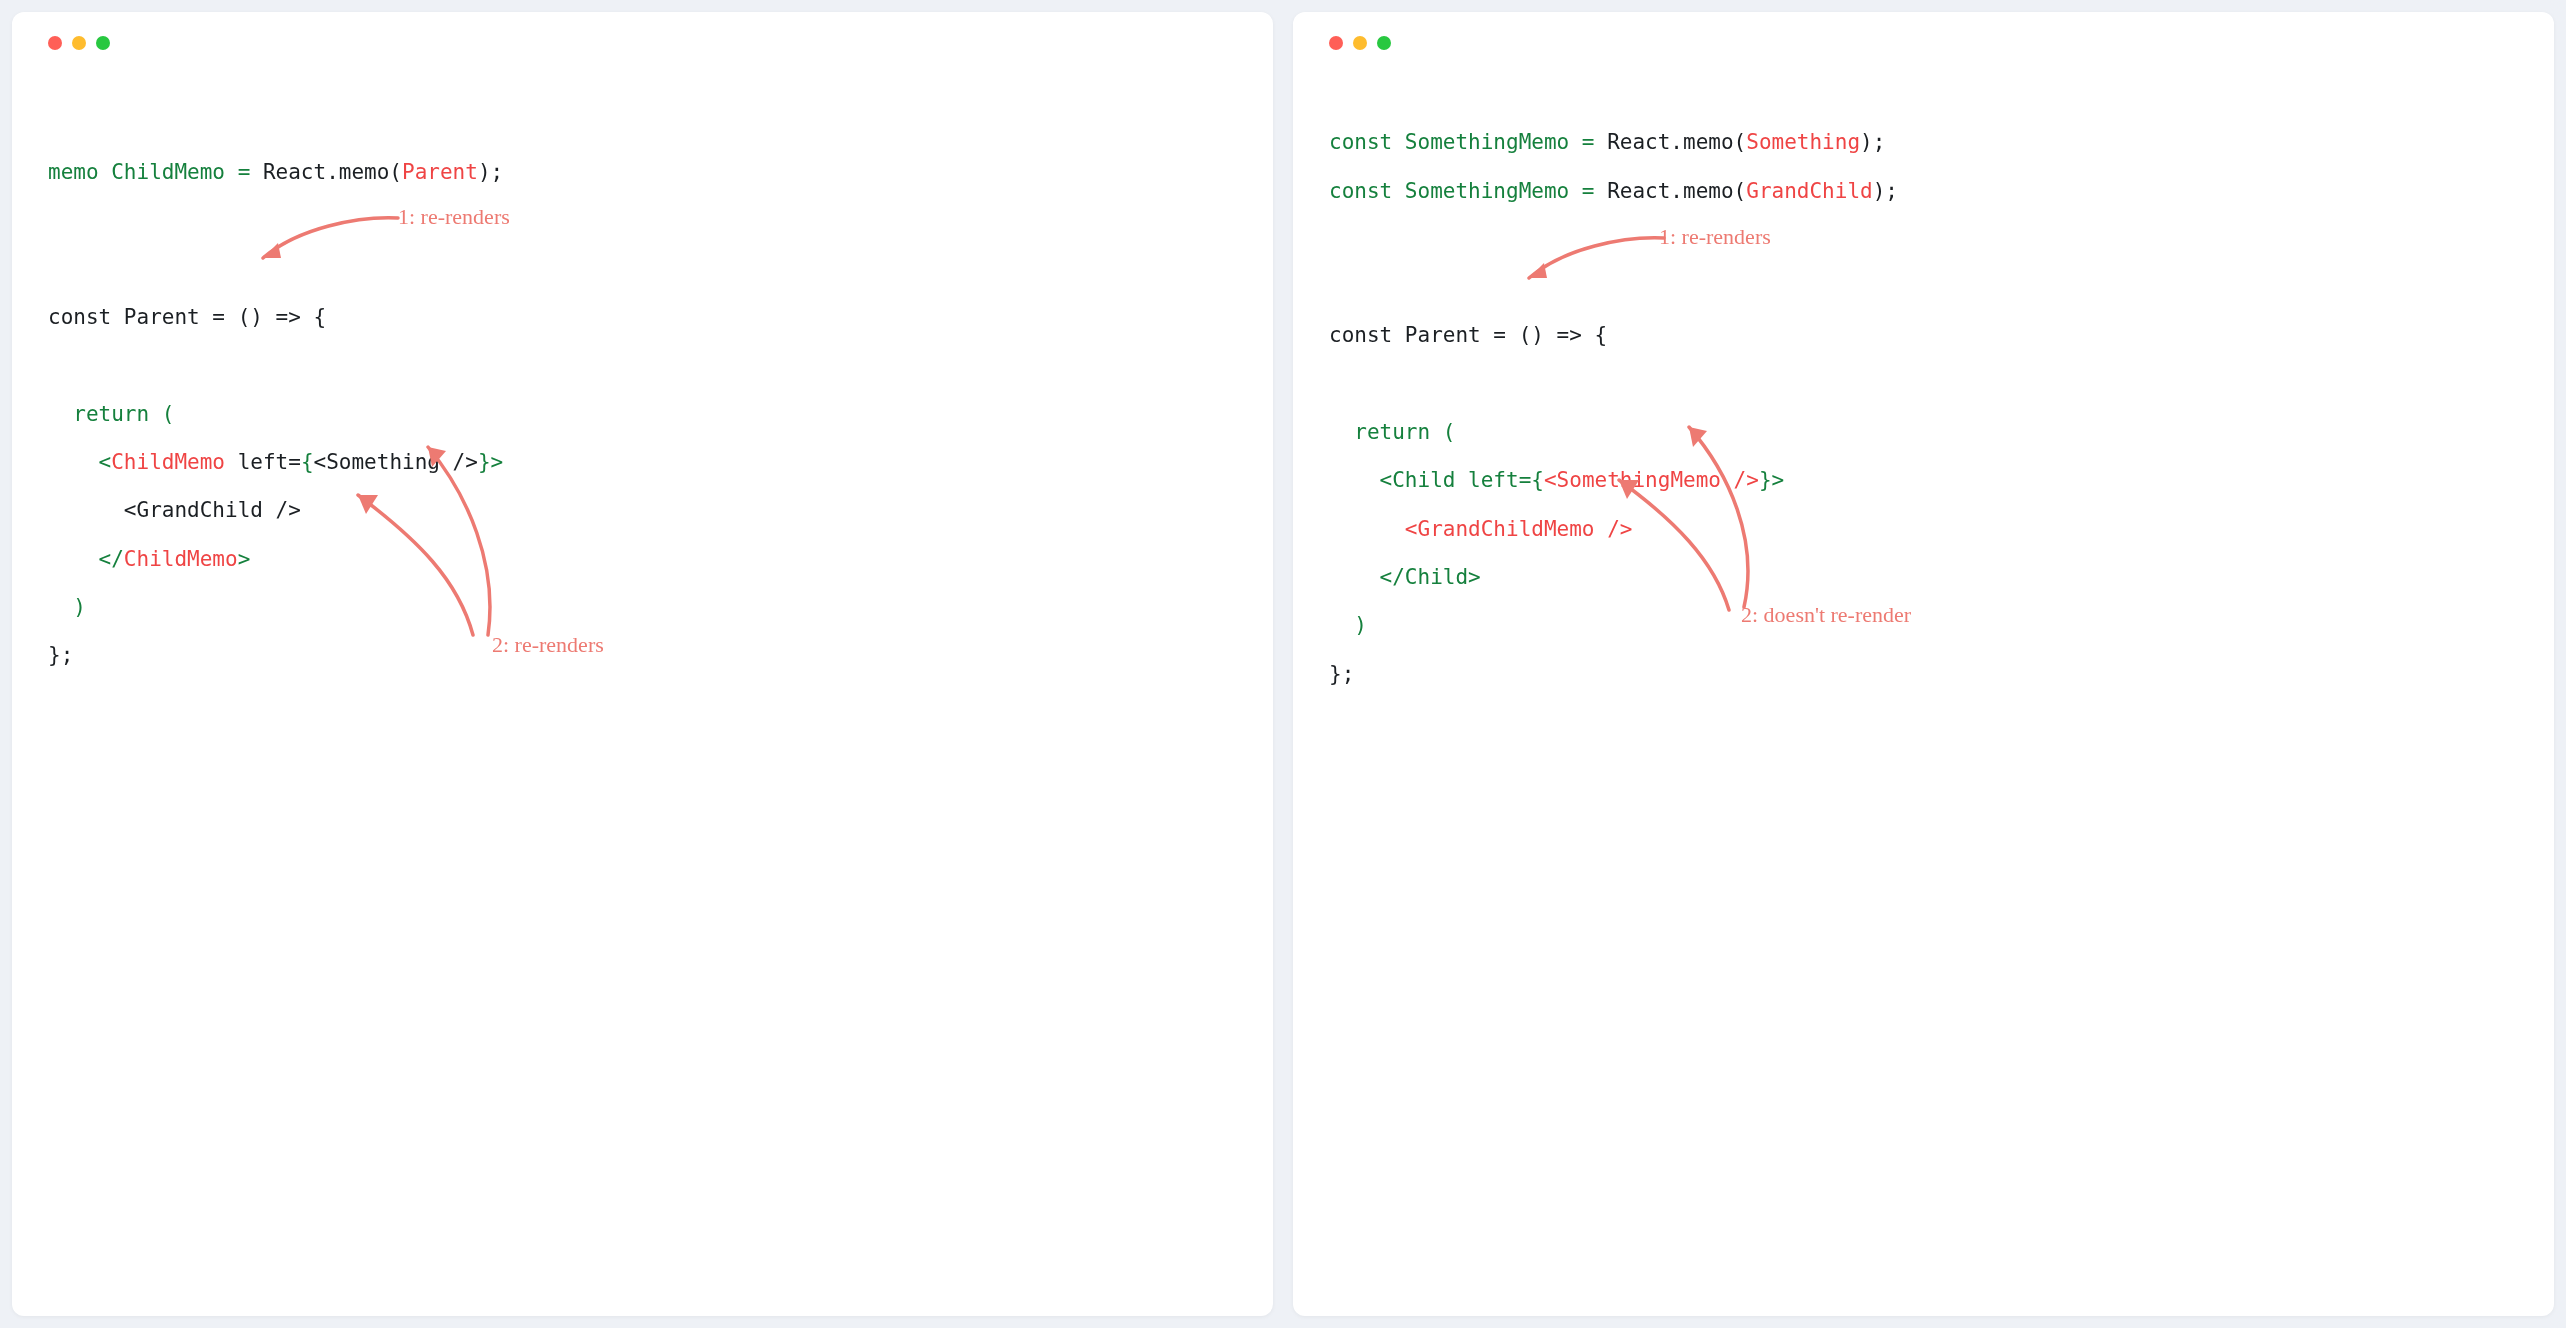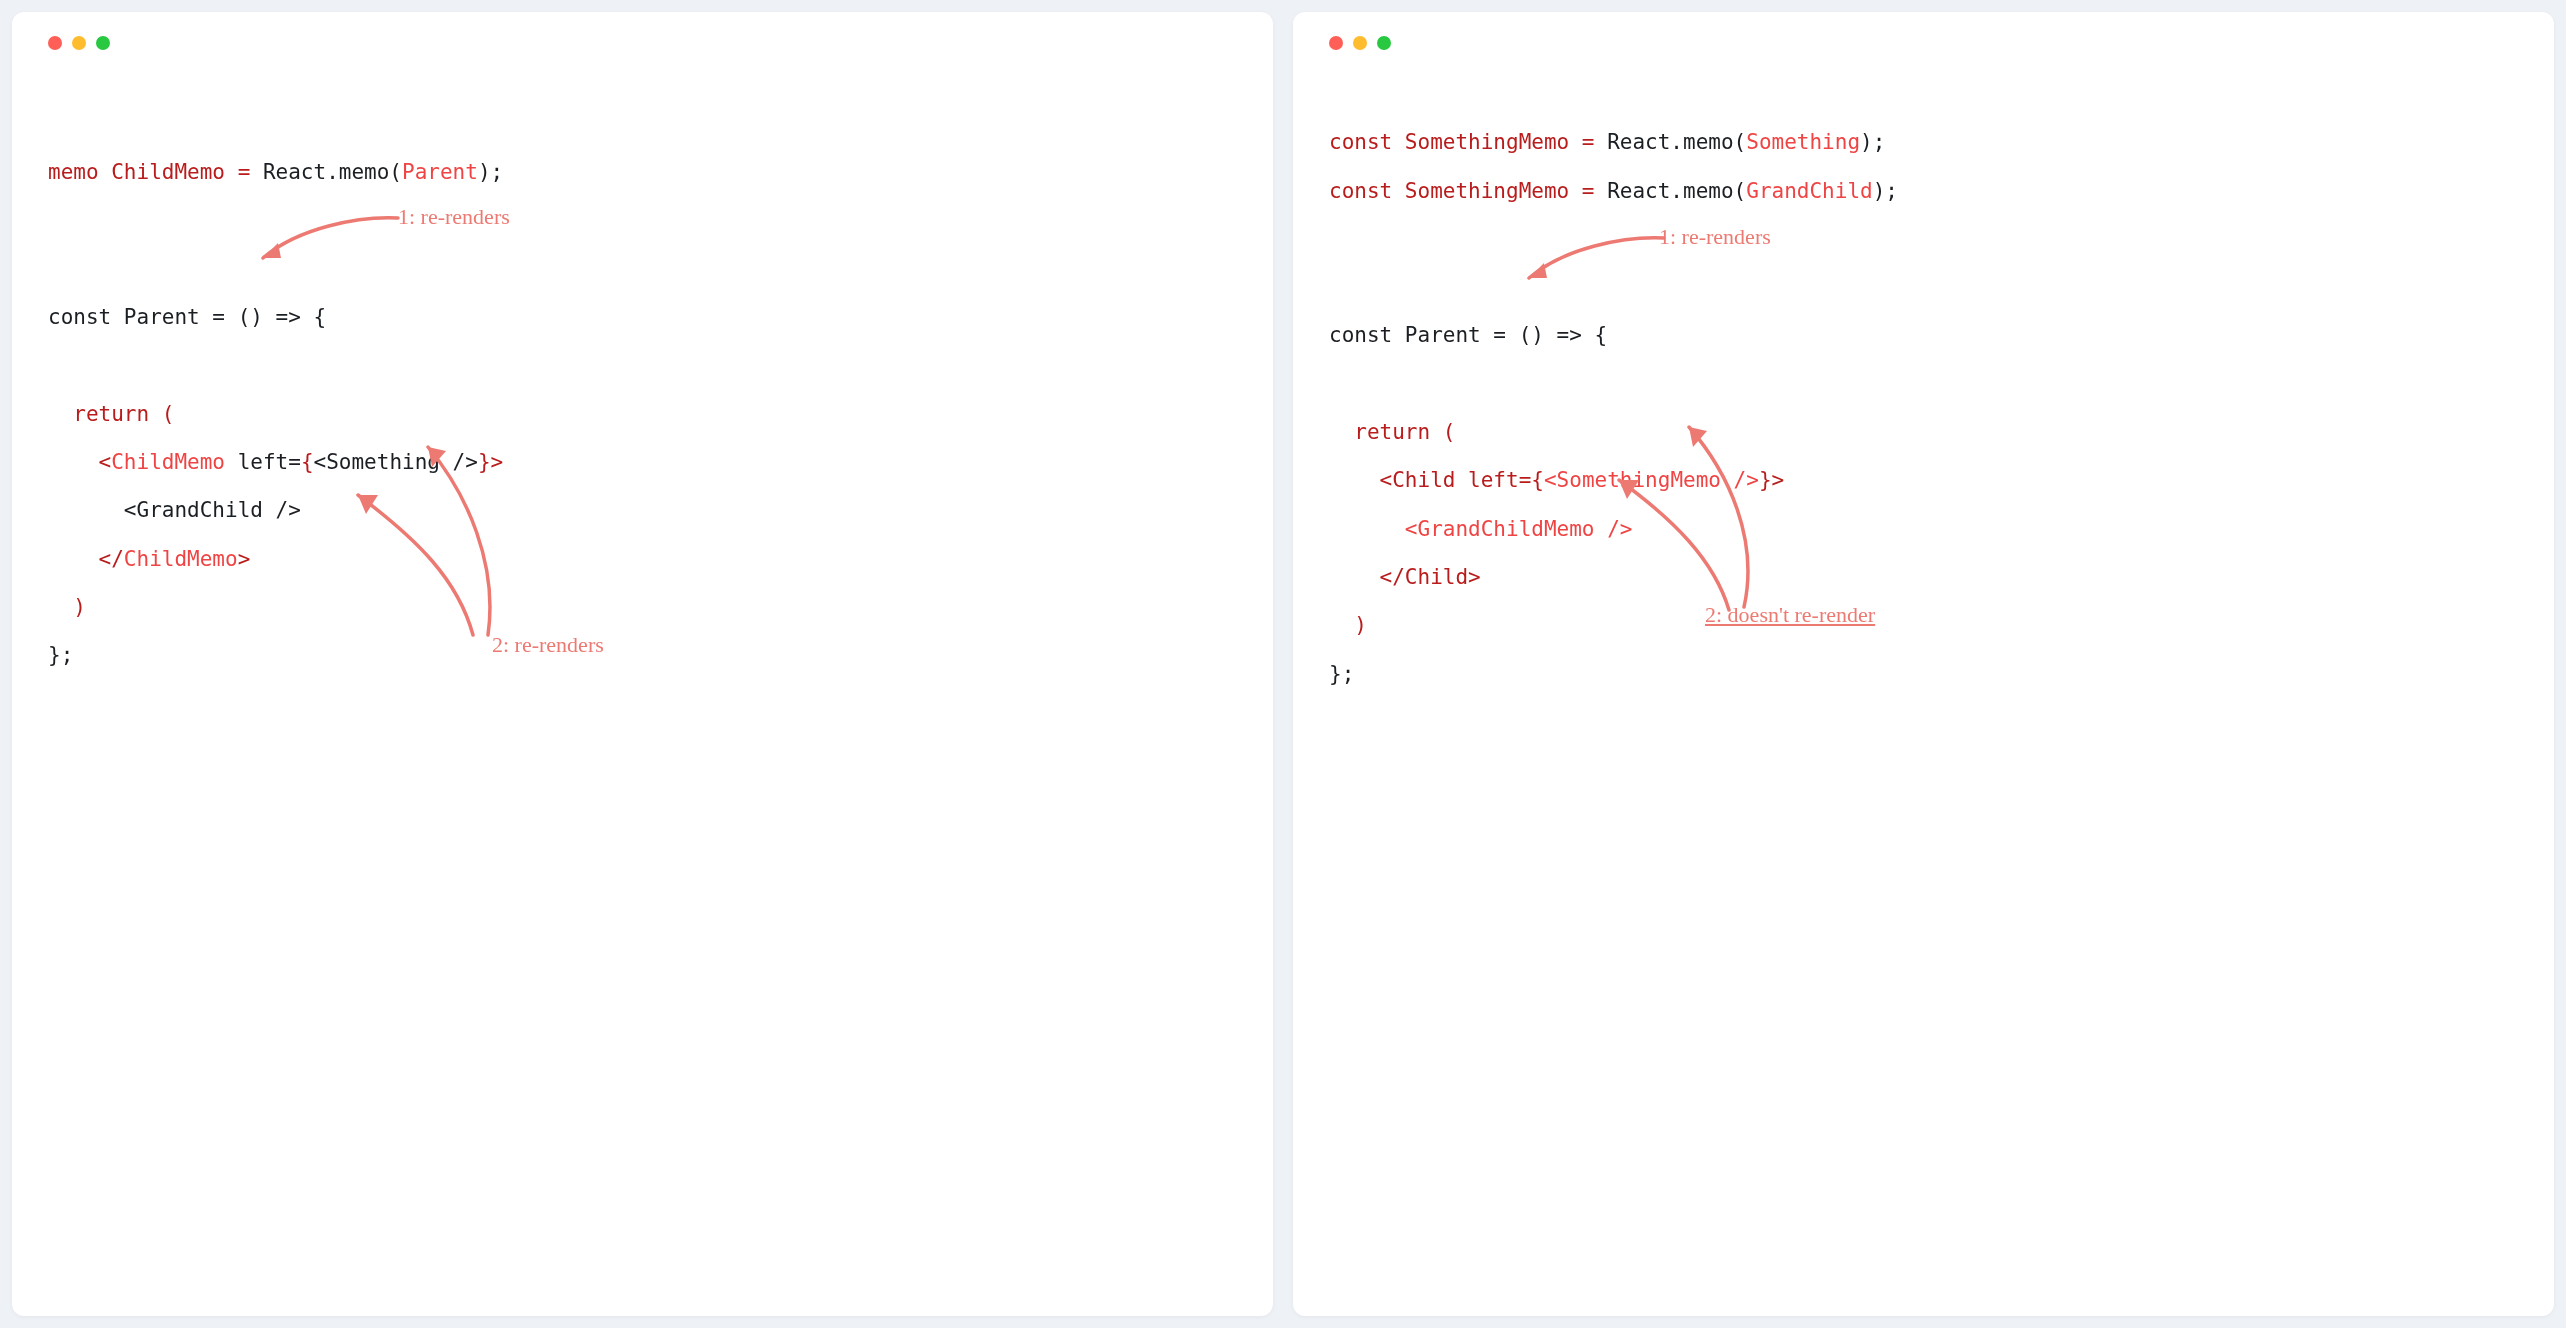--- a/index.html
+++ b/index.html
@@ -32,21 +32,21 @@
     .dot.red    { background: #ff5f57; }
     .dot.yellow { background: #febc2e; }
     .dot.green  { background: #28c840; }
     .code {
       font-size: 21px;
       line-height: 2.3;
       white-space: pre;
       color: #1b1f23;
       position: relative;
     }
-    .dim  { color: #b91c1c; }
+    .dim  { color: #15803d; }
     .blue { color: #ef4444; }
     .annot {
       position: absolute;
       font-family: 'Comic Sans MS', 'Segoe Script', cursive;
       color: #ed7a72;
       font-size: 22px;
       pointer-events: none;
     }
     svg.arrow {
       position: absolute;
@@ -126,21 +126,21 @@
 <span class="dim">  )</span>
 <span>};</span>
     
     <span class="annot" style="left:330px; top:142px;">1: re-renders</span>
     <svg class="arrow" style="left:185px; top:158px;" width="160" height="70">
       <path d="M150,10 C110,8 50,20 15,50"></path>
       <polygon points="15,50 30,35 33,50"></polygon>
     </svg>
 
     
-    <span class="annot" style="left:376px; top:520px;text-decoration:underline;">2: doesn't re-render</span>
+    <span class="annot" style="left:412px; top:520px;">2: doesn't re-render</span>
     <svg class="arrow" style="left:270px; top:395px;" width="160" height="160">
       <path d="M130,145 C115,95 75,55 20,15"></path>
       <polygon points="20,15 40,15 28,34"></polygon>
     </svg>
     <svg class="arrow" style="left:340px; top:345px;" width="120" height="200">
       <path d="M75,192 C90,125 60,58 20,12"></path>
       <polygon points="20,12 38,16 24,32"></polygon>
     </svg>
   </div>
 </div>

